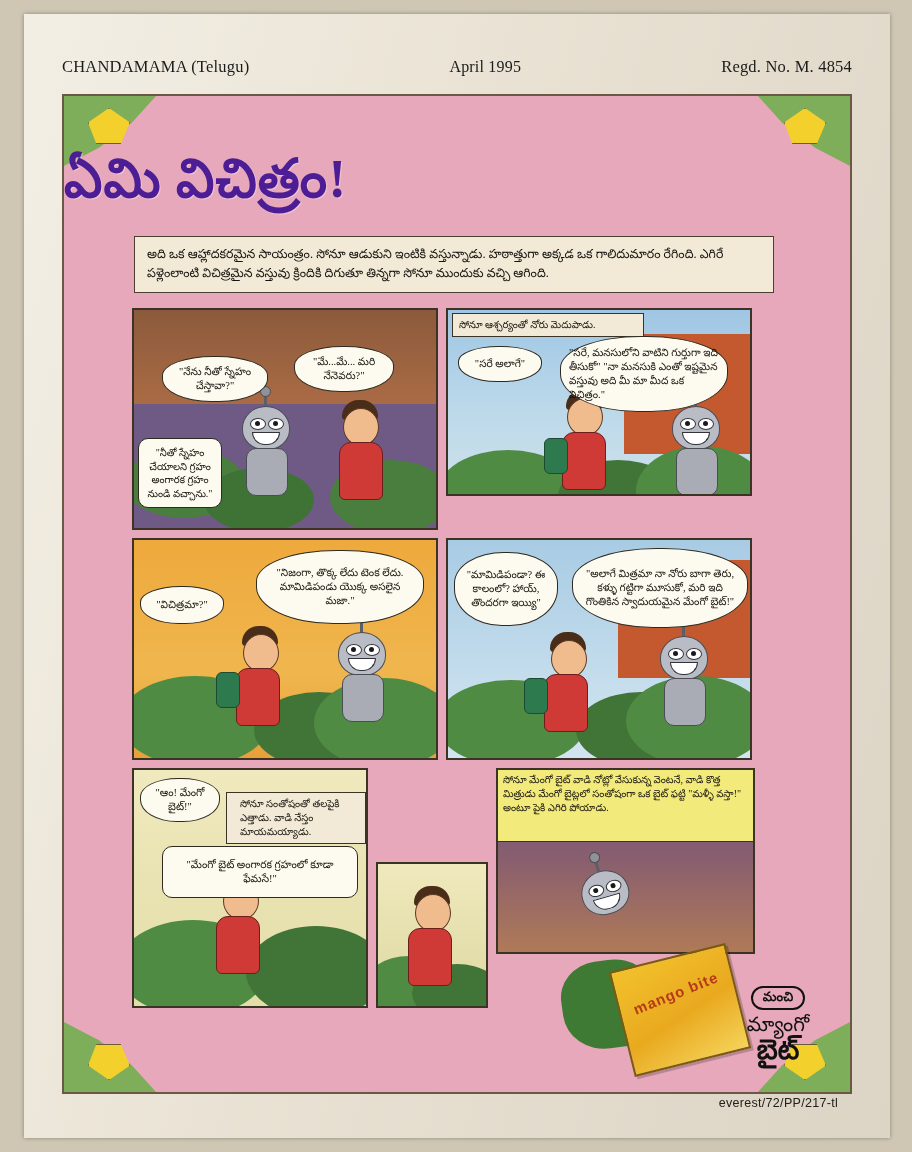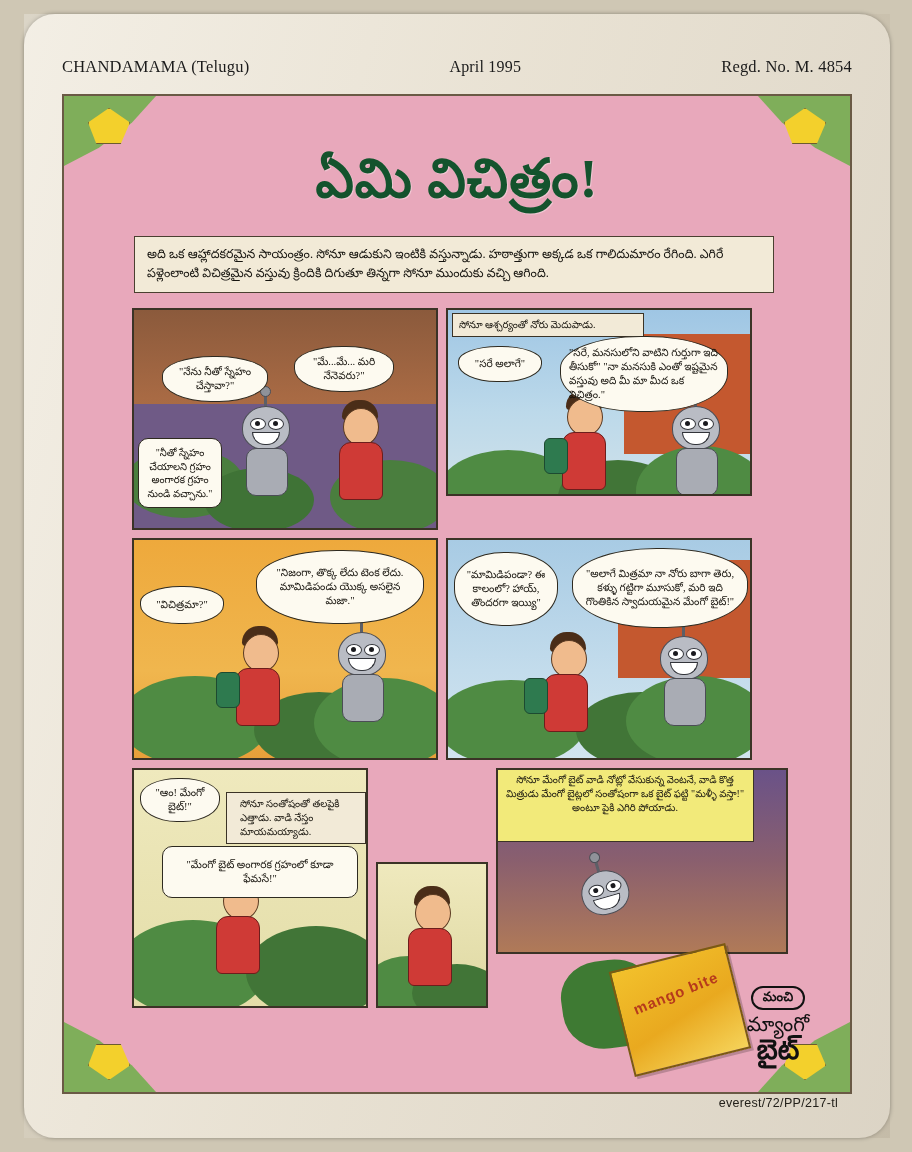--- a/index.html
+++ b/index.html
@@ -8,21 +8,20 @@
     background:#cfc7b4;
     font-family:"Liberation Serif", serif;
     overflow:hidden;
     position:relative;
   }
   
   #page{
     position:absolute;left:24px;top:14px;width:866px;height:1124px;
     background:#efe9dc;
     box-shadow:0 0 4px rgba(0,0,0,.35);
-    border-radius:31px;
   }
   #page:before{
     content:"";position:absolute;left:0;top:0;right:0;bottom:0;
     background:linear-gradient(105deg, rgba(255,255,255,.25) 0%, rgba(210,200,180,.22) 45%, rgba(170,158,138,.28) 100%);
     pointer-events:none;
   }
   
   #masthead{
     position:absolute;left:38px;top:40px;width:790px;height:26px;
     display:flex;align-items:center;justify-content:space-between;
@@ -49,22 +48,22 @@
   .corner.tr .g{clip-path:polygon(100% 0,0 0,26% 38%,62% 74%,100% 100%);}
   .corner.bl .g{clip-path:polygon(0 100%,100% 100%,74% 62%,38% 26%,0 0);}
   .corner.br .g{clip-path:polygon(100% 100%,0 100%,26% 62%,62% 26%,100% 0);}
   .corner.tl .y{left:24px;top:12px;width:40px;height:34px;clip-path:polygon(0 40%,50% 0,100% 40%,78% 100%,20% 100%);}
   .corner.tr .y{right:24px;top:12px;width:40px;height:34px;clip-path:polygon(0 40%,50% 0,100% 40%,78% 100%,20% 100%);}
   .corner.bl .y{left:24px;bottom:12px;width:40px;height:34px;clip-path:polygon(0 60%,50% 100%,100% 60%,78% 0,20% 0);}
   .corner.br .y{right:24px;bottom:12px;width:40px;height:34px;clip-path:polygon(0 60%,50% 100%,100% 60%,78% 0,20% 0);}
 
   
   #title{
-    position:absolute;left:0;right:0;top:52px;text-align:center;
-    font-size:54px;font-weight:bold;color:#14532d;
+    position:absolute;left:0;right:0;top:52px;
+    font-size:54px;font-weight:bold;color:#4c1d95;
     font-family:"Liberation Serif", serif;
     letter-spacing:1px;
     text-shadow:1px 1px 0 rgba(255,255,255,.35);
   }
   
   #intro{
     position:absolute;left:70px;top:140px;width:640px;min-height:48px;
     background:#f2ead7;border:1.5px solid #4a4030;
     padding:8px 12px;box-sizing:border-box;
     font-size:12.5px;line-height:1.55;color:#16140f;
@@ -299,21 +298,21 @@
       <div class="sky" style="background:linear-gradient(#efe9bd 0%,#ded8a2 100%);"></div>
       <div class="bush" style="left:-14px;top:92px;width:90px;height:62px;background:#4f8b43;"></div>
       <div class="bush" style="right:-16px;top:100px;width:90px;height:58px;background:#417537;"></div>
       <div class="boy" style="left:34px;top:22px;">
         <div class="hair" style="left:2px;top:0;"></div>
         <div class="head" style="left:3px;top:8px;"></div>
         <div class="body" style="left:-4px;top:42px;"></div>
       </div>
     </div>
 
-    <div class="panel" style="left:432px;top:672px;width:292px;height:186px;background:#5e4a78;text-align:center;">
+    <div class="panel" style="left:432px;top:672px;width:259px;height:186px;background:#5e4a78;">
       <div class="sky" style="background:linear-gradient(#6a5288 0%,#8a5f6e 50%,#b07a58 100%);"></div>
       <div class="cap" style="left:-2px;top:-2px;width:258px;min-height:74px;background:#f2ea7a;border-color:#3b3326;font-size:10px;">సోనూ మేంగో బైట్ వాడి నోట్లో వేసుకున్న వెంటనే, వాడి కొత్త మిత్రుడు మేంగో బైట్లలో సంతోషంగా ఒక బైట్ ఫట్టి "మళ్ళీ వస్తా!" అంటూ పైకి ఎగిరి పోయాడు.</div>
       <div class="robot" style="left:78px;top:108px;transform:rotate(-16deg);">
         <div class="ant" style="left:22px;top:-12px;"></div>
           <div class="ball" style="left:18px;top:-20px;"></div>
         <div class="head" style="left:0;top:0;"></div>
         <div class="eye" style="left:8px;top:12px;"></div>
           <div class="eye" style="left:26px;top:12px;"></div>
         <div class="mouth" style="left:10px;top:26px;"></div>
       </div>

